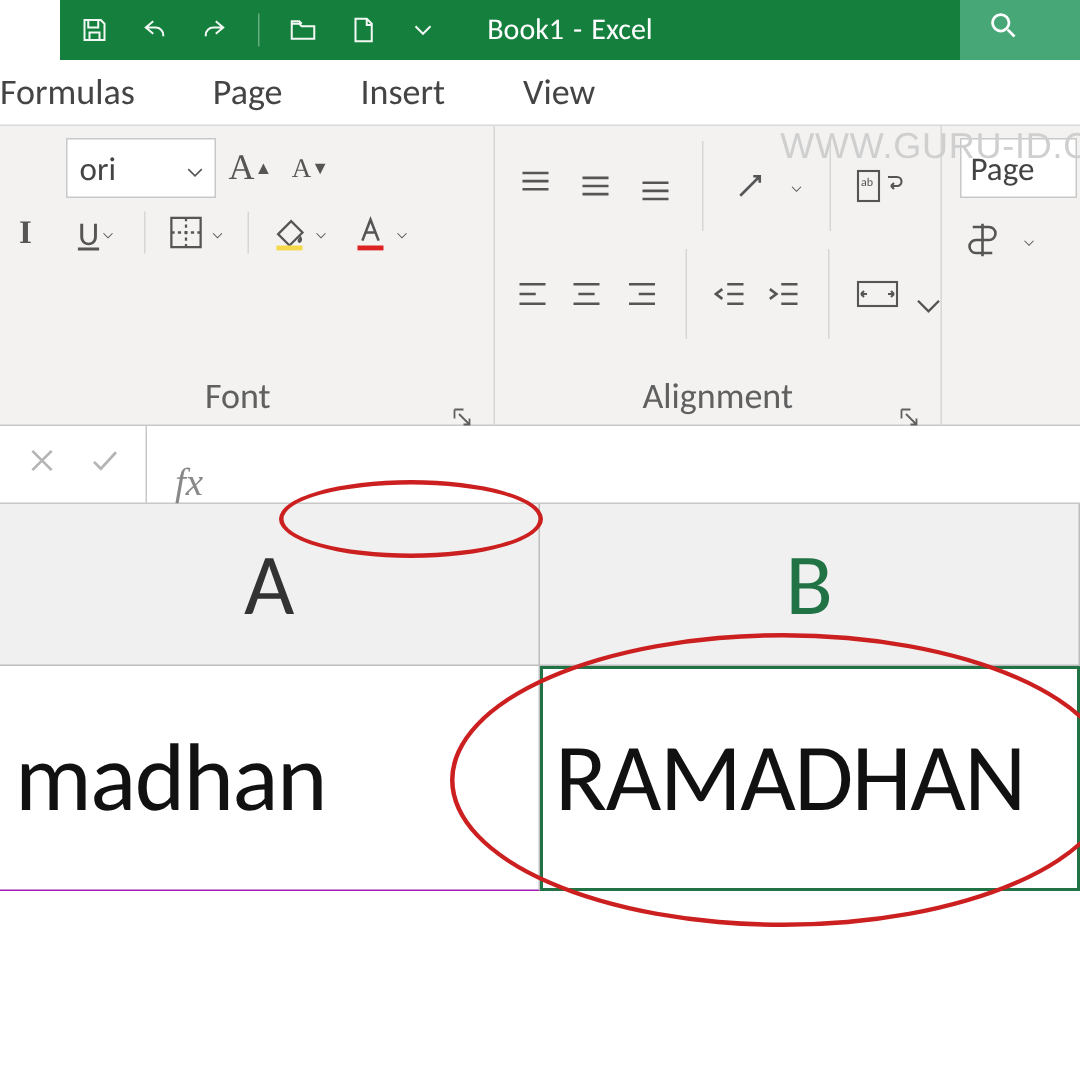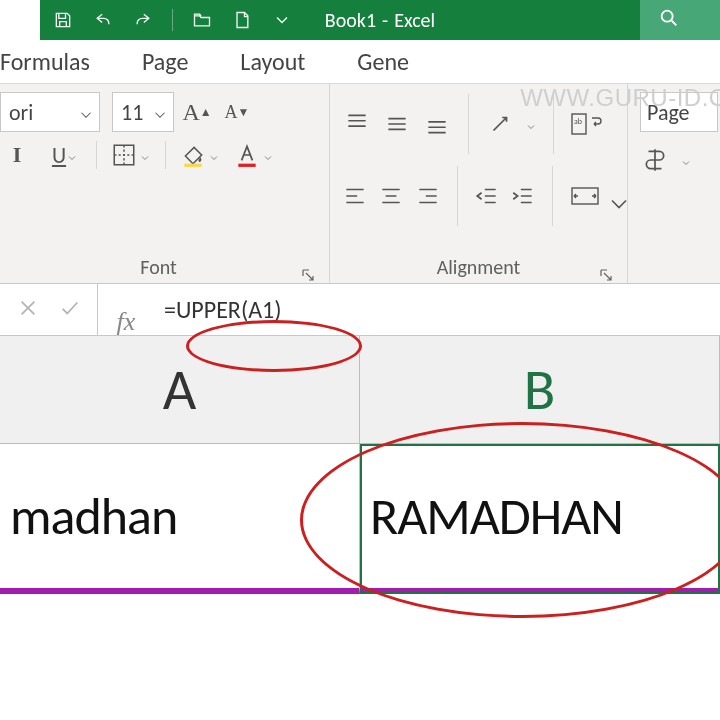--- a/index.html
+++ b/index.html
@@ -28,28 +28,28 @@
   
   .tabs { height: 44px; background: #fff; display: flex; align-items: center; gap: 52px; padding-left: 0; border-bottom: 1px solid #d9d9d9; font-size: 24px; color: #444; position: relative; }
   .tabs .tab { cursor: pointer; padding: 4px 0; }
 
   
   .ribbon { height: 200px; background: #f3f2f1; border-bottom: 1px solid #c8c8c8; display: flex; position: relative; }
   .group { padding: 8px 12px 4px 12px; border-right: 1px solid #d6d6d6; display: flex; flex-direction: column; justify-content: space-between; align-items: center; }
   .group.font { width: 330px; padding-left: 0; }
   .group.align { width: 298px; }
   .group.number { width: 92px; border-right: none; }
-  .group-label { font-size: 20px; color: #606060; padding-top: 4px; width: 100%; text-align: center; position: relative; }
+  .group-label { font-size: 24px; color: #606060; padding-top: 4px; width: 100%; text-align: center; position: relative; }
   .dlg-launcher {
     position: absolute; right: 2px; bottom: 2px; width: 14px; height: 14px;
   }
   .dlg-launcher svg { width: 14px; height: 14px; stroke: #606060; fill: none; stroke-width: 1.2; }
 
   .row { display: flex; align-items: center; gap: 6px; }
-  .select { background: #fff; border: 1px solid #c8c8c8; height: 40px; display: flex; align-items: center; justify-content: space-between; padding: 0 4px 0 8px; font-size: 22px; color: #444; }
+  .select { background: #fff; border: 1px solid #c8c8c8; height: 40px; display: flex; align-items: center; justify-content: space-between; padding: 0 4px 0 8px; font-size: 22px; color: #444; margin-left: 44px; }
   .select.nameb { width: 100px; }
   .select.sizeb { width: 62px; margin-left: 6px; }
   .chev { width: 18px; height: 18px; }
   .chev svg { width: 18px; height: 18px; stroke: #555; fill: none; stroke-width: 1.4; }
 
   .ff-btn { width: 34px; height: 34px; display: flex; align-items: center; justify-content: center; color: #555; }
   .fs-btn { font-family: "Times New Roman"; font-size: 24px; }
   .fs-sup { font-size: 12px; vertical-align: super; }
   .style-row { gap: 14px; margin-top: 6px; }
   .b { font-weight: bold; font-size: 22px; font-family: "Times New Roman"; }
@@ -82,21 +82,21 @@
   .fx-left svg { width: 22px; height: 22px; stroke: #b5b5b5; fill:none; stroke-width: 2; }
   .fx-fx { width: 56px; display:flex; align-items:center; justify-content:center; font-style: italic; font-family: "Times New Roman"; font-size: 26px; color: #888; margin-top: 25px; }
   .fx-input { flex:1; padding-left: 10px; font-size: 24px; color: #333; }
 
   
   .sheet { position: relative; }
   .colheads { display:flex; height: 108px; }
   .colhead { flex:1; border-right:1px solid #bdbdbd; border-bottom:1px solid #bdbdbd; display:flex; align-items:center; justify-content:center; font-size: 58px; color:#333; background:#f0f0f0; }
   .colhead:first-child { border-left: none; }
   .grid-row { display:flex; height: 150px; }
-  .cell { flex:1; border-right:1px solid #bdbdbd; border-bottom:6px solid #a21caf; display:flex; align-items:center; padding: 0 10px; font-size: 52px; color:#111; background:#fff; font-family: Calibri, sans-serif; letter-spacing: -1px; }
+  .cell { flex:1; border-right:1px solid #bdbdbd; border-bottom:1px solid #a21caf; display:flex; align-items:center; padding: 0 10px; font-size: 64px; color:#111; background:#fff; font-family: Calibri, sans-serif; letter-spacing: -1px; }
   .cell.A { justify-content:flex-start; }
   .cell.B { justify-content:flex-start; outline: 2px solid #217346; outline-offset: -2px; }
   .colhead.Bh { color:#217346; font-weight:500; }
 
   
   .ell { position:absolute; border: 3px solid #cc1f1f; border-radius: 50%; z-index: 5; pointer-events:none; }
   .ell.small { left: 186px; top: 320px; width: 176px; height: 52px; }
   .ell.big   { left: 300px; top: 422px; width: 444px; height: 196px; }
 
   
@@ -154,37 +154,31 @@
           </svg>
       </span>
     </div>
   </div>
 
   <div class="watermark">WWW.GURU-ID.O</div>
 
   <div class="tabs">
     <span class="tab">Formulas</span>
     <span class="tab">Page</span>
-    <span class="tab">Layout</span>
-    <span class="tab">Gene</span>
+    <span class="tab">Insert</span>
+    <span class="tab">View</span>
   </div>
 
   <div class="ribbon">
 
     <div class="group font">
       <div style="width:100%">
         <div class="row" style="justify-content:flex-start; padding-left:0;">
           <div class="select nameb">
             <span>ori</span>
-            <span class="chev"><svg viewBox="0 0 24 24">
-                  <path d="M6 9l6 6 6-6"></path>
-                </svg></span>
-          </div>
-          <div class="select sizeb">
-            <span>11</span>
             <span class="chev"><svg viewBox="0 0 24 24">
                   <path d="M6 9l6 6 6-6"></path>
                 </svg></span>
           </div>
           <div class="ff-btn fs-btn">A<span class="fs-sup">▲</span></div>
           <div class="ff-btn fs-btn" style="font-size:18px;">A<span class="fs-sup">▼</span></div>
         </div>
 
         <div class="row style-row">
           <div class="ff-btn b">I</div>
@@ -346,21 +340,20 @@
   <div class="fxbar">
     <div class="fx-left">
       <span><svg viewBox="0 0 24 24">
             <path d="M5 5l14 14M19 5L5 19"></path>
           </svg></span>
       <span><svg viewBox="0 0 24 24">
             <path d="M4 13l5 5L20 6"></path>
           </svg></span>
     </div>
     <div class="fx-fx">fx</div>
-    <div class="fx-input">=UPPER(A1)</div>
   </div>
 
   <div class="sheet">
     <div class="colheads">
       <div class="colhead">A</div>
       <div class="colhead Bh">B</div>
     </div>
     <div class="grid-row">
       <div class="cell A">madhan</div>
       <div class="cell B">RAMADHAN</div>

